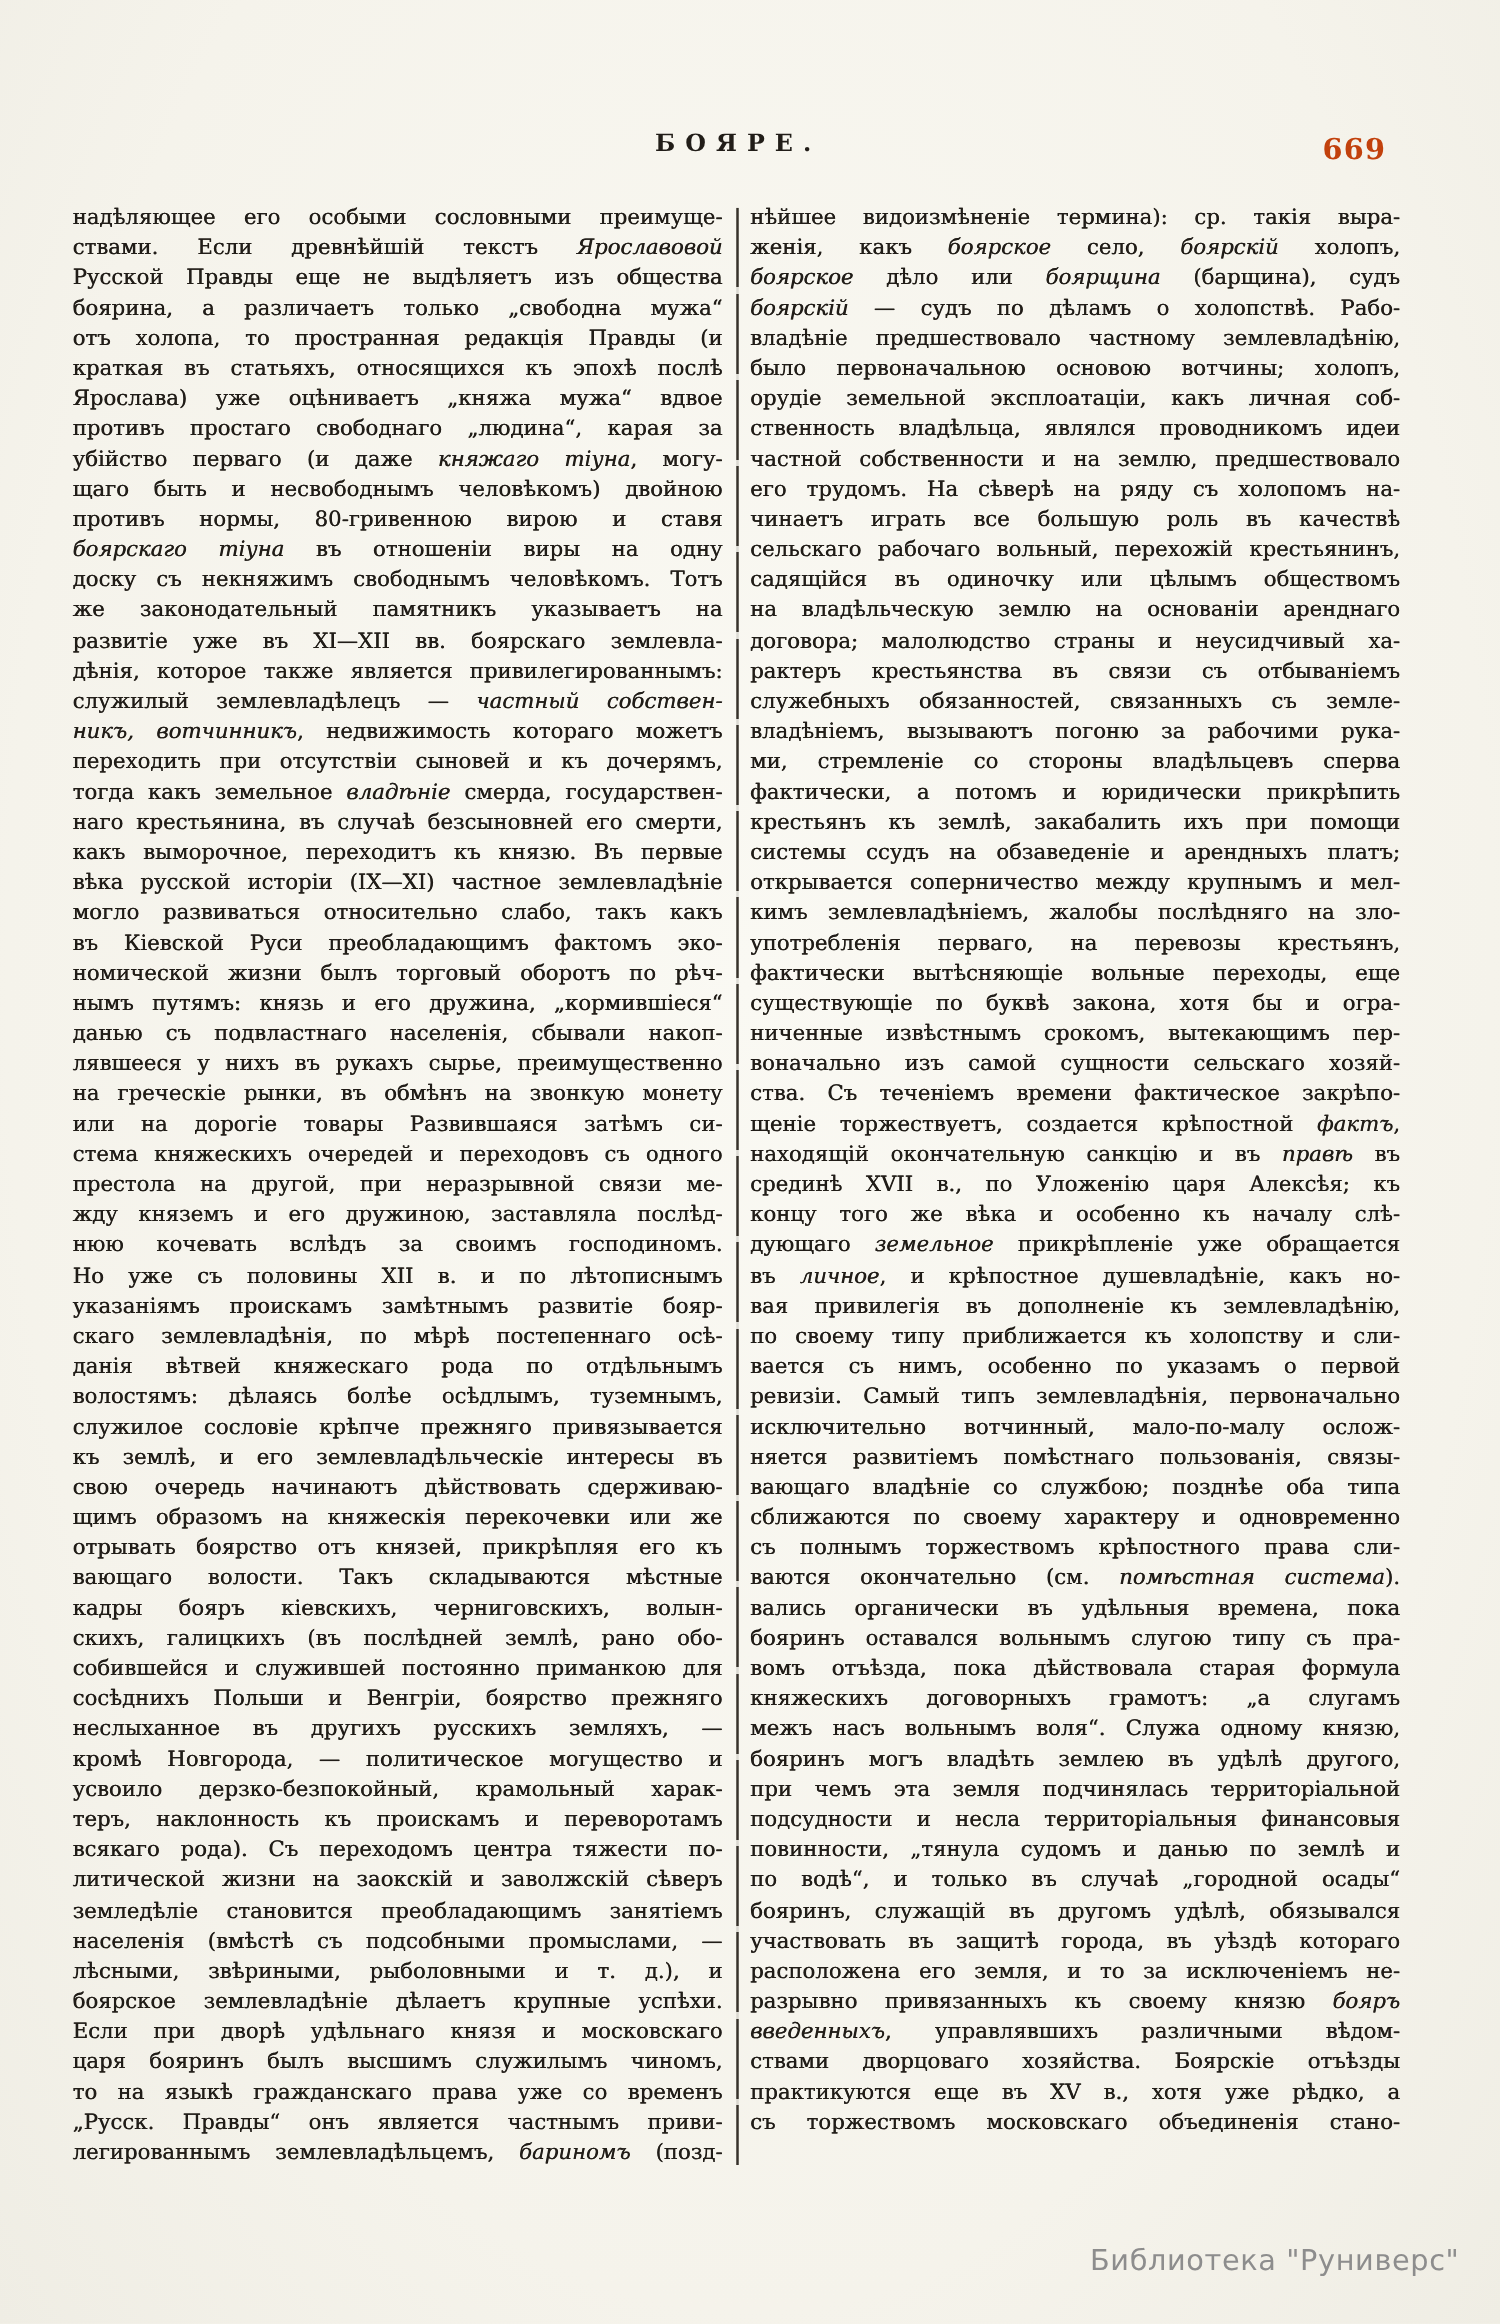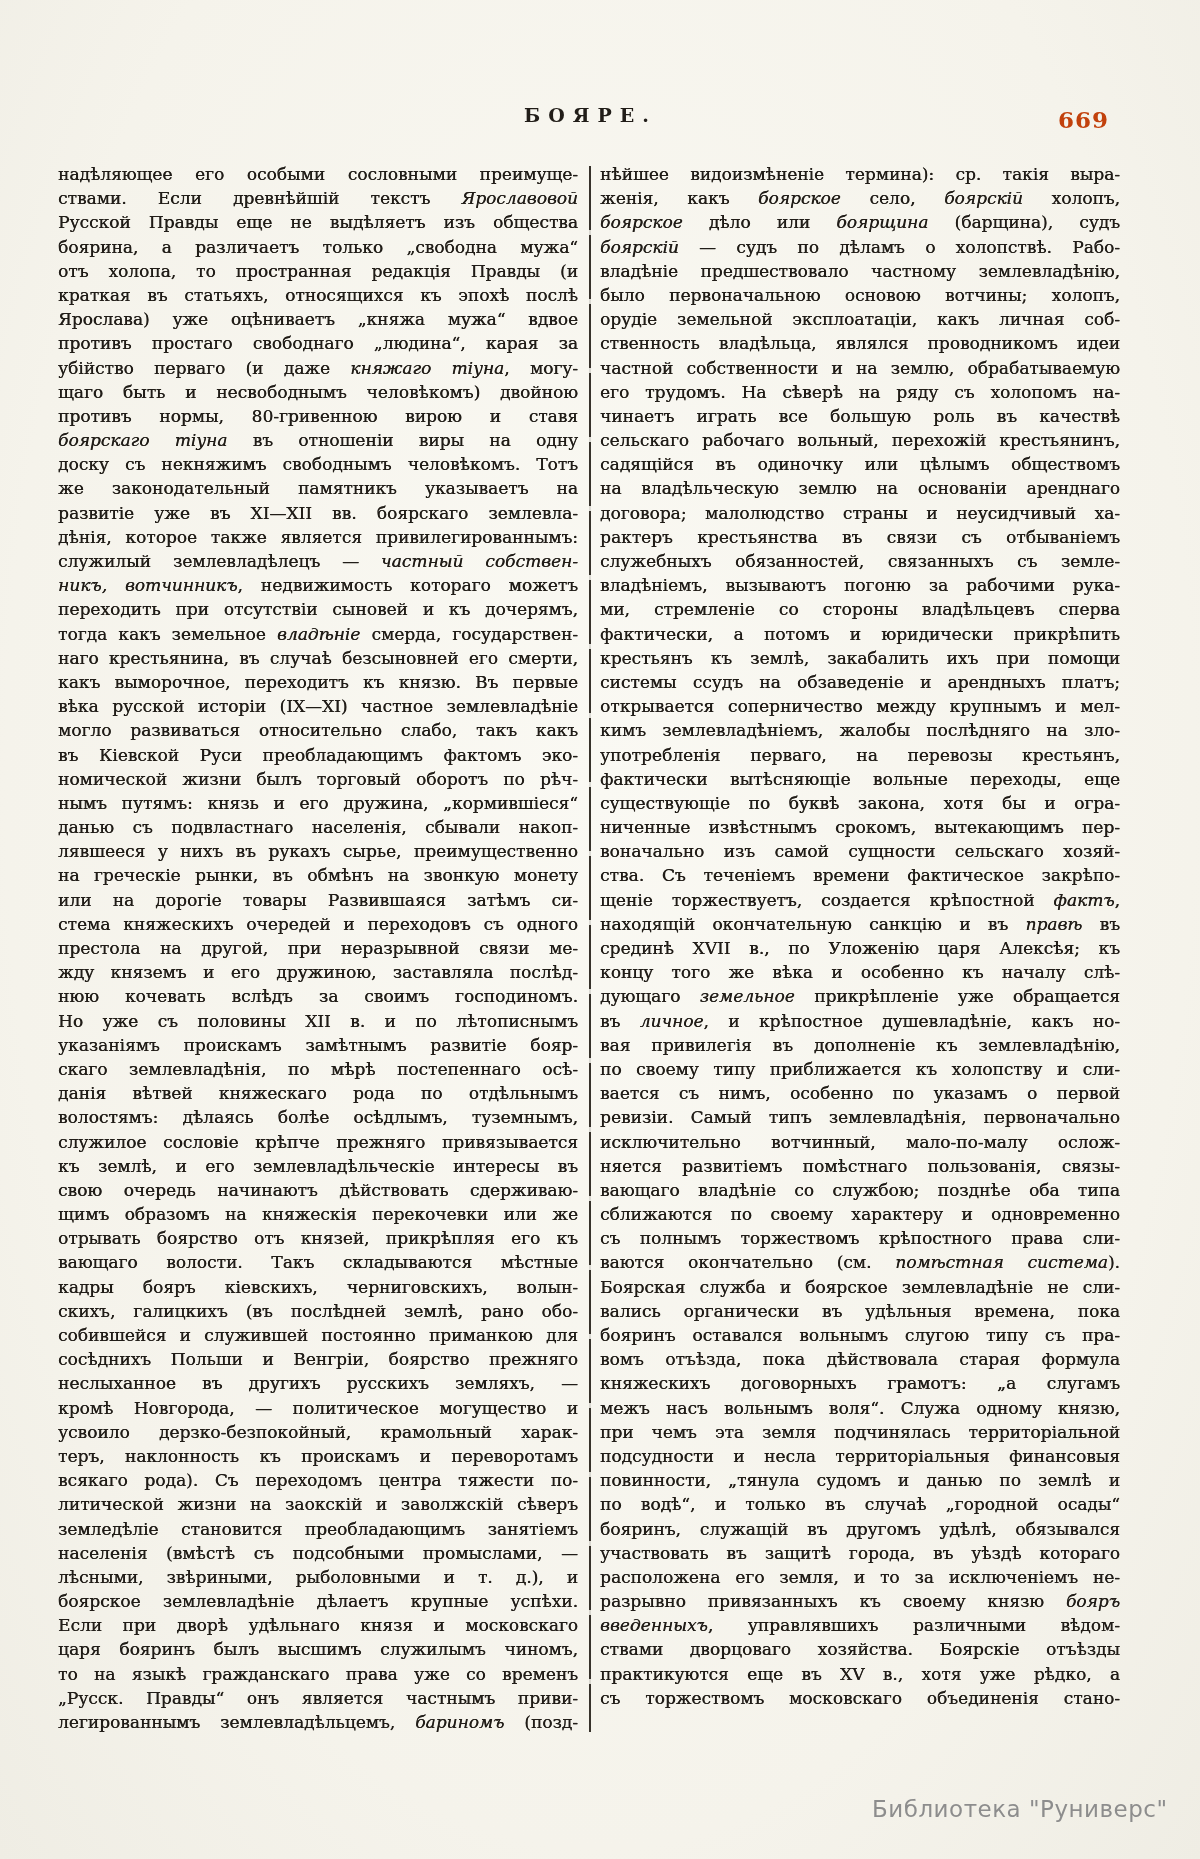--- a/index.html
+++ b/index.html
@@ -126,21 +126,21 @@
 <div class="divider"></div>
 <div class="col col-right">
     <div class="ln">нѣйшее видоизмѣненіе термина): ср. такія выра-</div>
     <div class="ln">женія, какъ <i>боярское</i> село, <i>боярскій</i> холопъ,</div>
     <div class="ln"><i>боярское</i> дѣло или <i>боярщина</i> (барщина), судъ</div>
     <div class="ln"><i>боярскій</i> — судъ по дѣламъ о холопствѣ. Рабо-</div>
     <div class="ln">владѣніе предшествовало частному землевладѣнію,</div>
     <div class="ln">было первоначальною основою вотчины; холопъ,</div>
     <div class="ln">орудіе земельной эксплоатаціи, какъ личная соб-</div>
     <div class="ln">ственность владѣльца, являлся проводникомъ идеи</div>
-    <div class="ln">частной собственности и на землю, обрабатываемую</div>
+    <div class="ln">частной собственности и на землю, предшествовало</div>
     <div class="ln">его трудомъ. На сѣверѣ на ряду съ холопомъ на-</div>
     <div class="ln">чинаетъ играть все большую роль въ качествѣ</div>
     <div class="ln">сельскаго рабочаго вольный, перехожій крестьянинъ,</div>
     <div class="ln">садящійся въ одиночку или цѣлымъ обществомъ</div>
     <div class="ln">на владѣльческую землю на основаніи аренднаго</div>
     <div class="ln">договора; малолюдство страны и неусидчивый ха-</div>
     <div class="ln">рактеръ крестьянства въ связи съ отбываніемъ</div>
     <div class="ln">служебныхъ обязанностей, связанныхъ съ земле-</div>
     <div class="ln">владѣніемъ, вызываютъ погоню за рабочими рука-</div>
     <div class="ln">ми, стремленіе со стороны владѣльцевъ сперва</div>
@@ -164,26 +164,26 @@
     <div class="ln">вая привилегія въ дополненіе къ землевладѣнію,</div>
     <div class="ln">по своему типу приближается къ холопству и сли-</div>
     <div class="ln">вается съ нимъ, особенно по указамъ о первой</div>
     <div class="ln">ревизіи. Самый типъ землевладѣнія, первоначально</div>
     <div class="ln">исключительно вотчинный, мало-по-малу ослож-</div>
     <div class="ln">няется развитіемъ помѣстнаго пользованія, связы-</div>
     <div class="ln">вающаго владѣніе со службою; позднѣе оба типа</div>
     <div class="ln">сближаются по своему характеру и одновременно</div>
     <div class="ln">съ полнымъ торжествомъ крѣпостного права сли-</div>
     <div class="ln">ваются окончательно (см. <i>помѣстная система</i>).</div>
-    <div class="ln">Боярская служба и боярское землевладѣніе не сли-</div>
     <div class="ln">вались органически въ удѣльныя времена, пока</div>
     <div class="ln">бояринъ оставался вольнымъ слугою типу съ пра-</div>
     <div class="ln">вомъ отъѣзда, пока дѣйствовала старая формула</div>
     <div class="ln">княжескихъ договорныхъ грамотъ: „а слугамъ</div>
     <div class="ln">межъ насъ вольнымъ воля“. Служа одному князю,</div>
+    <div class="ln">бояринъ могъ владѣть землею въ удѣлѣ другого,</div>
     <div class="ln">при чемъ эта земля подчинялась территоріальной</div>
     <div class="ln">подсудности и несла территоріальныя финансовыя</div>
     <div class="ln">повинности, „тянула судомъ и данью по землѣ и</div>
     <div class="ln">по водѣ“, и только въ случаѣ „городной осады“</div>
     <div class="ln">бояринъ, служащій въ другомъ удѣлѣ, обязывался</div>
     <div class="ln">участвовать въ защитѣ города, въ уѣздѣ котораго</div>
     <div class="ln">расположена его земля, и то за исключеніемъ не-</div>
     <div class="ln">разрывно привязанныхъ къ своему князю <i>бояръ</i></div>
     <div class="ln"><i>введенныхъ</i>, управлявшихъ различными вѣдом-</div>
     <div class="ln">ствами дворцоваго хозяйства. Боярскіе отъѣзды</div>

